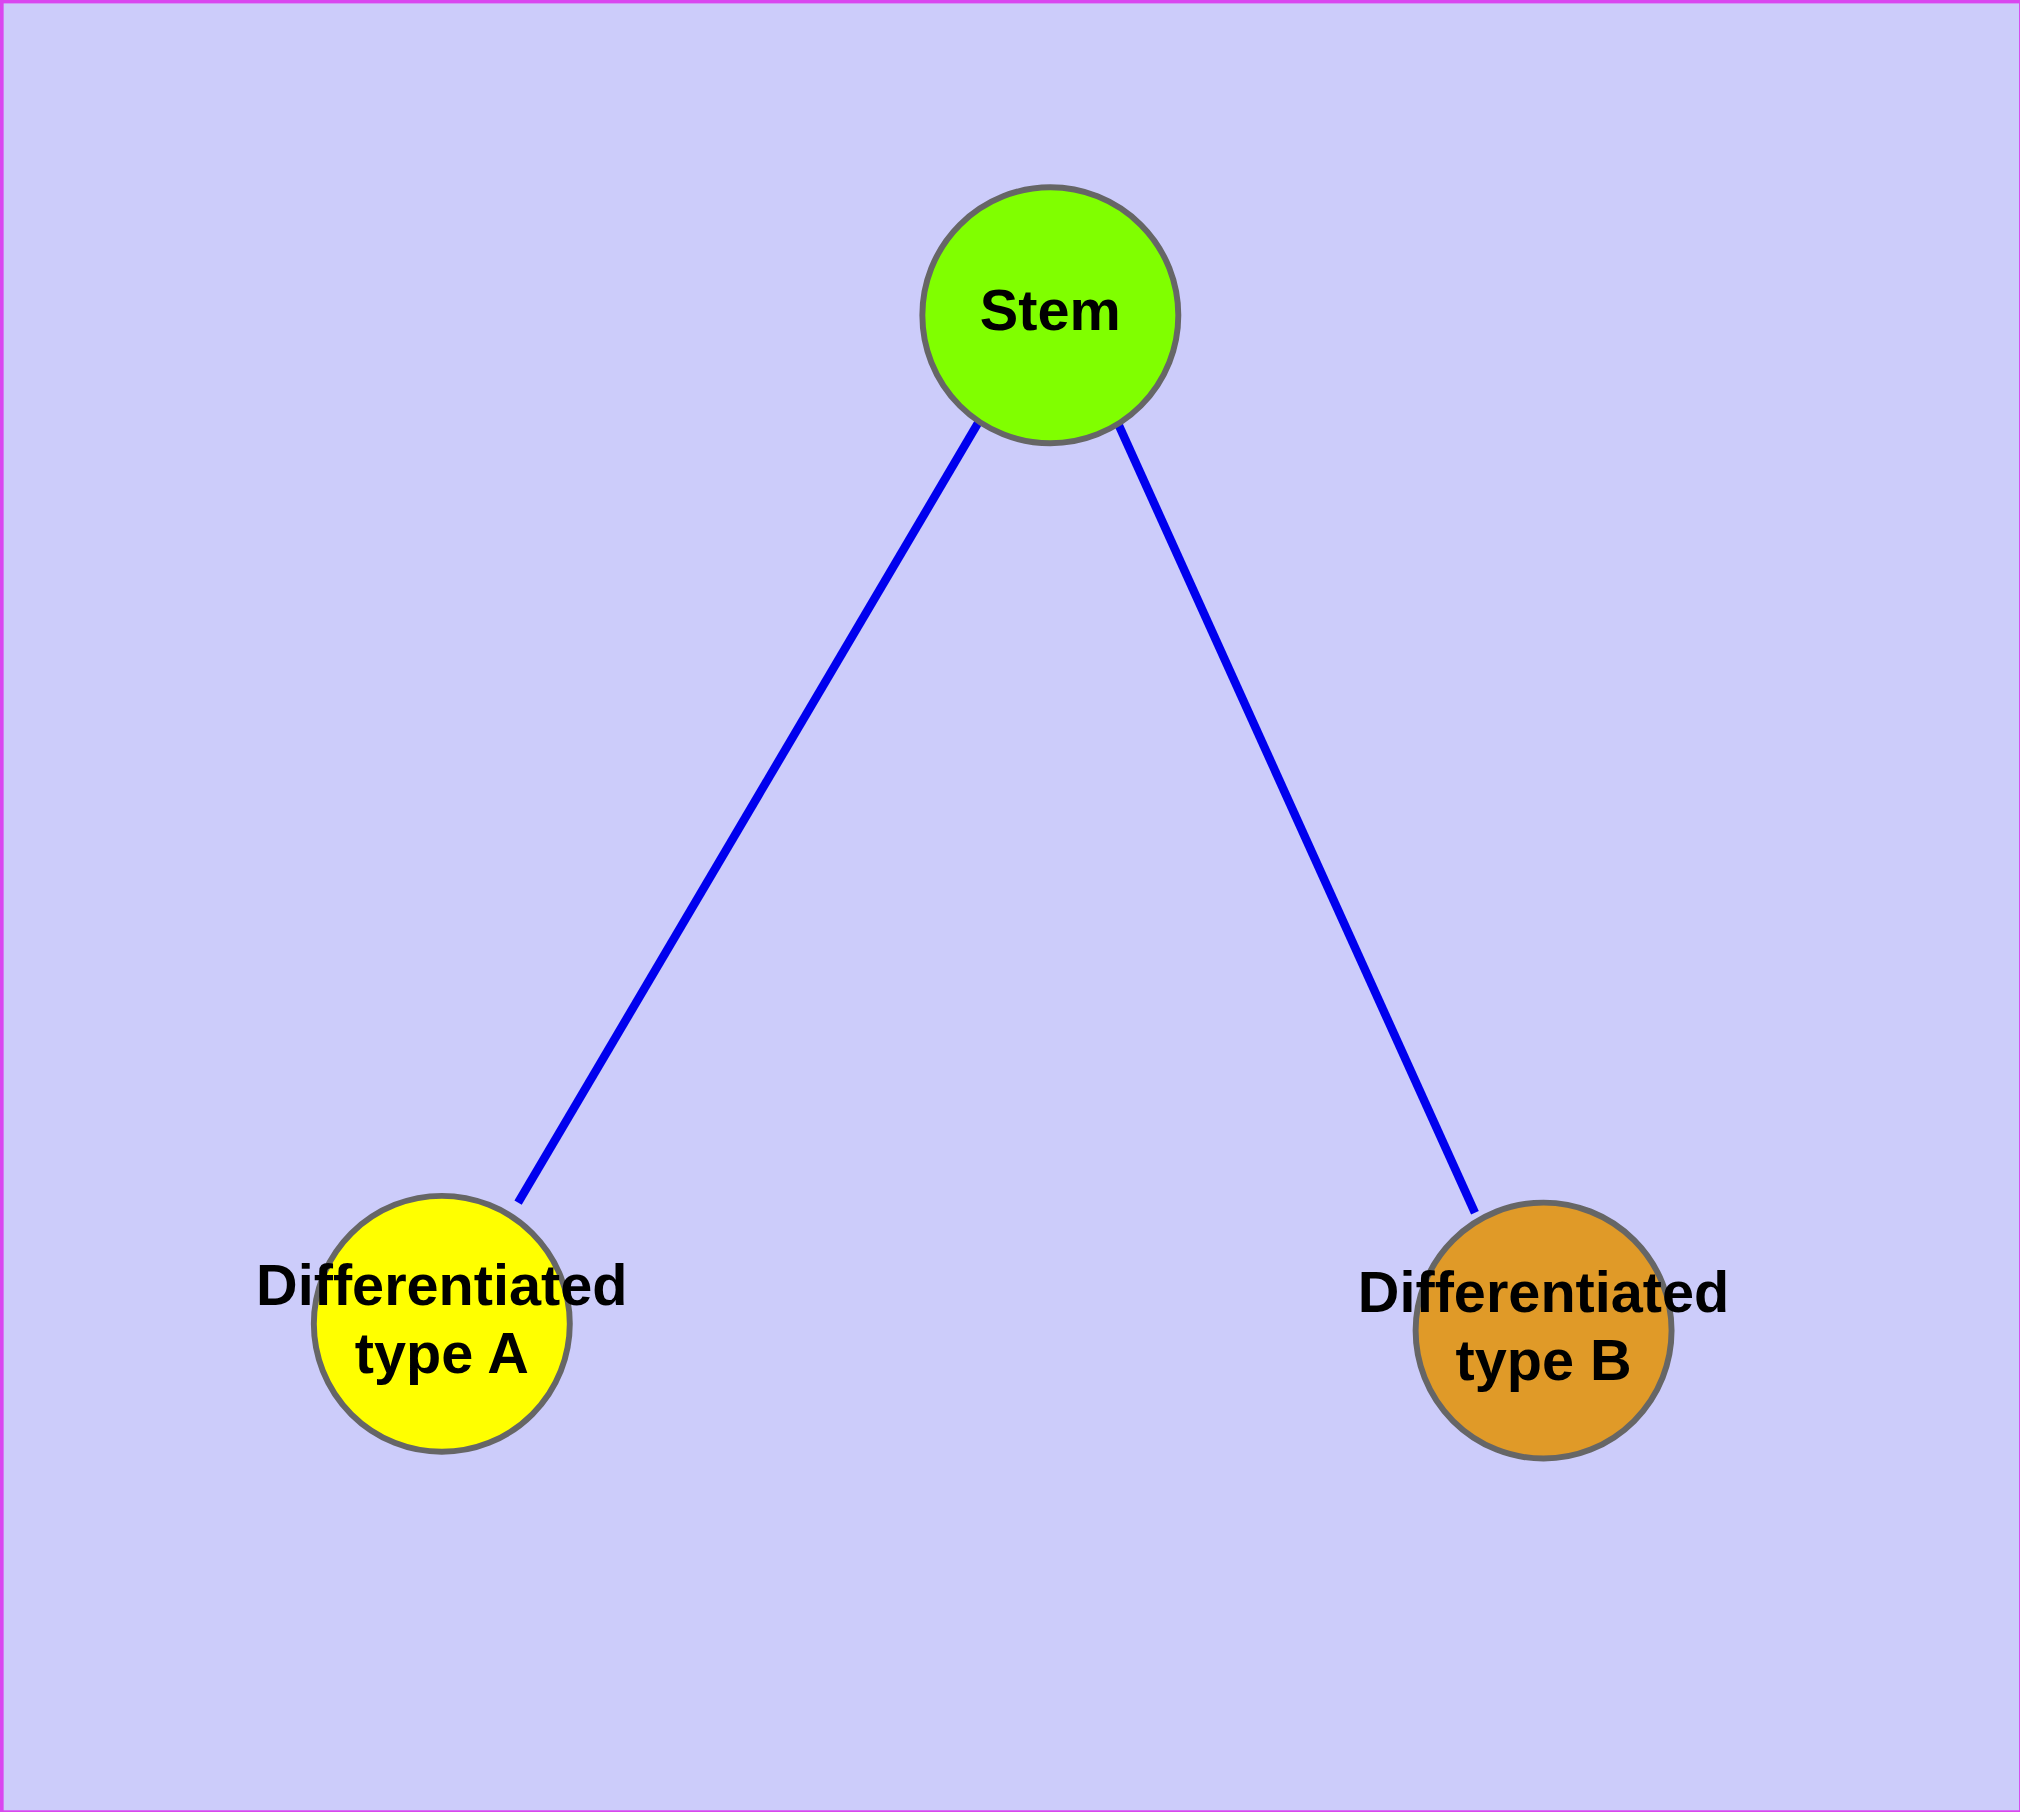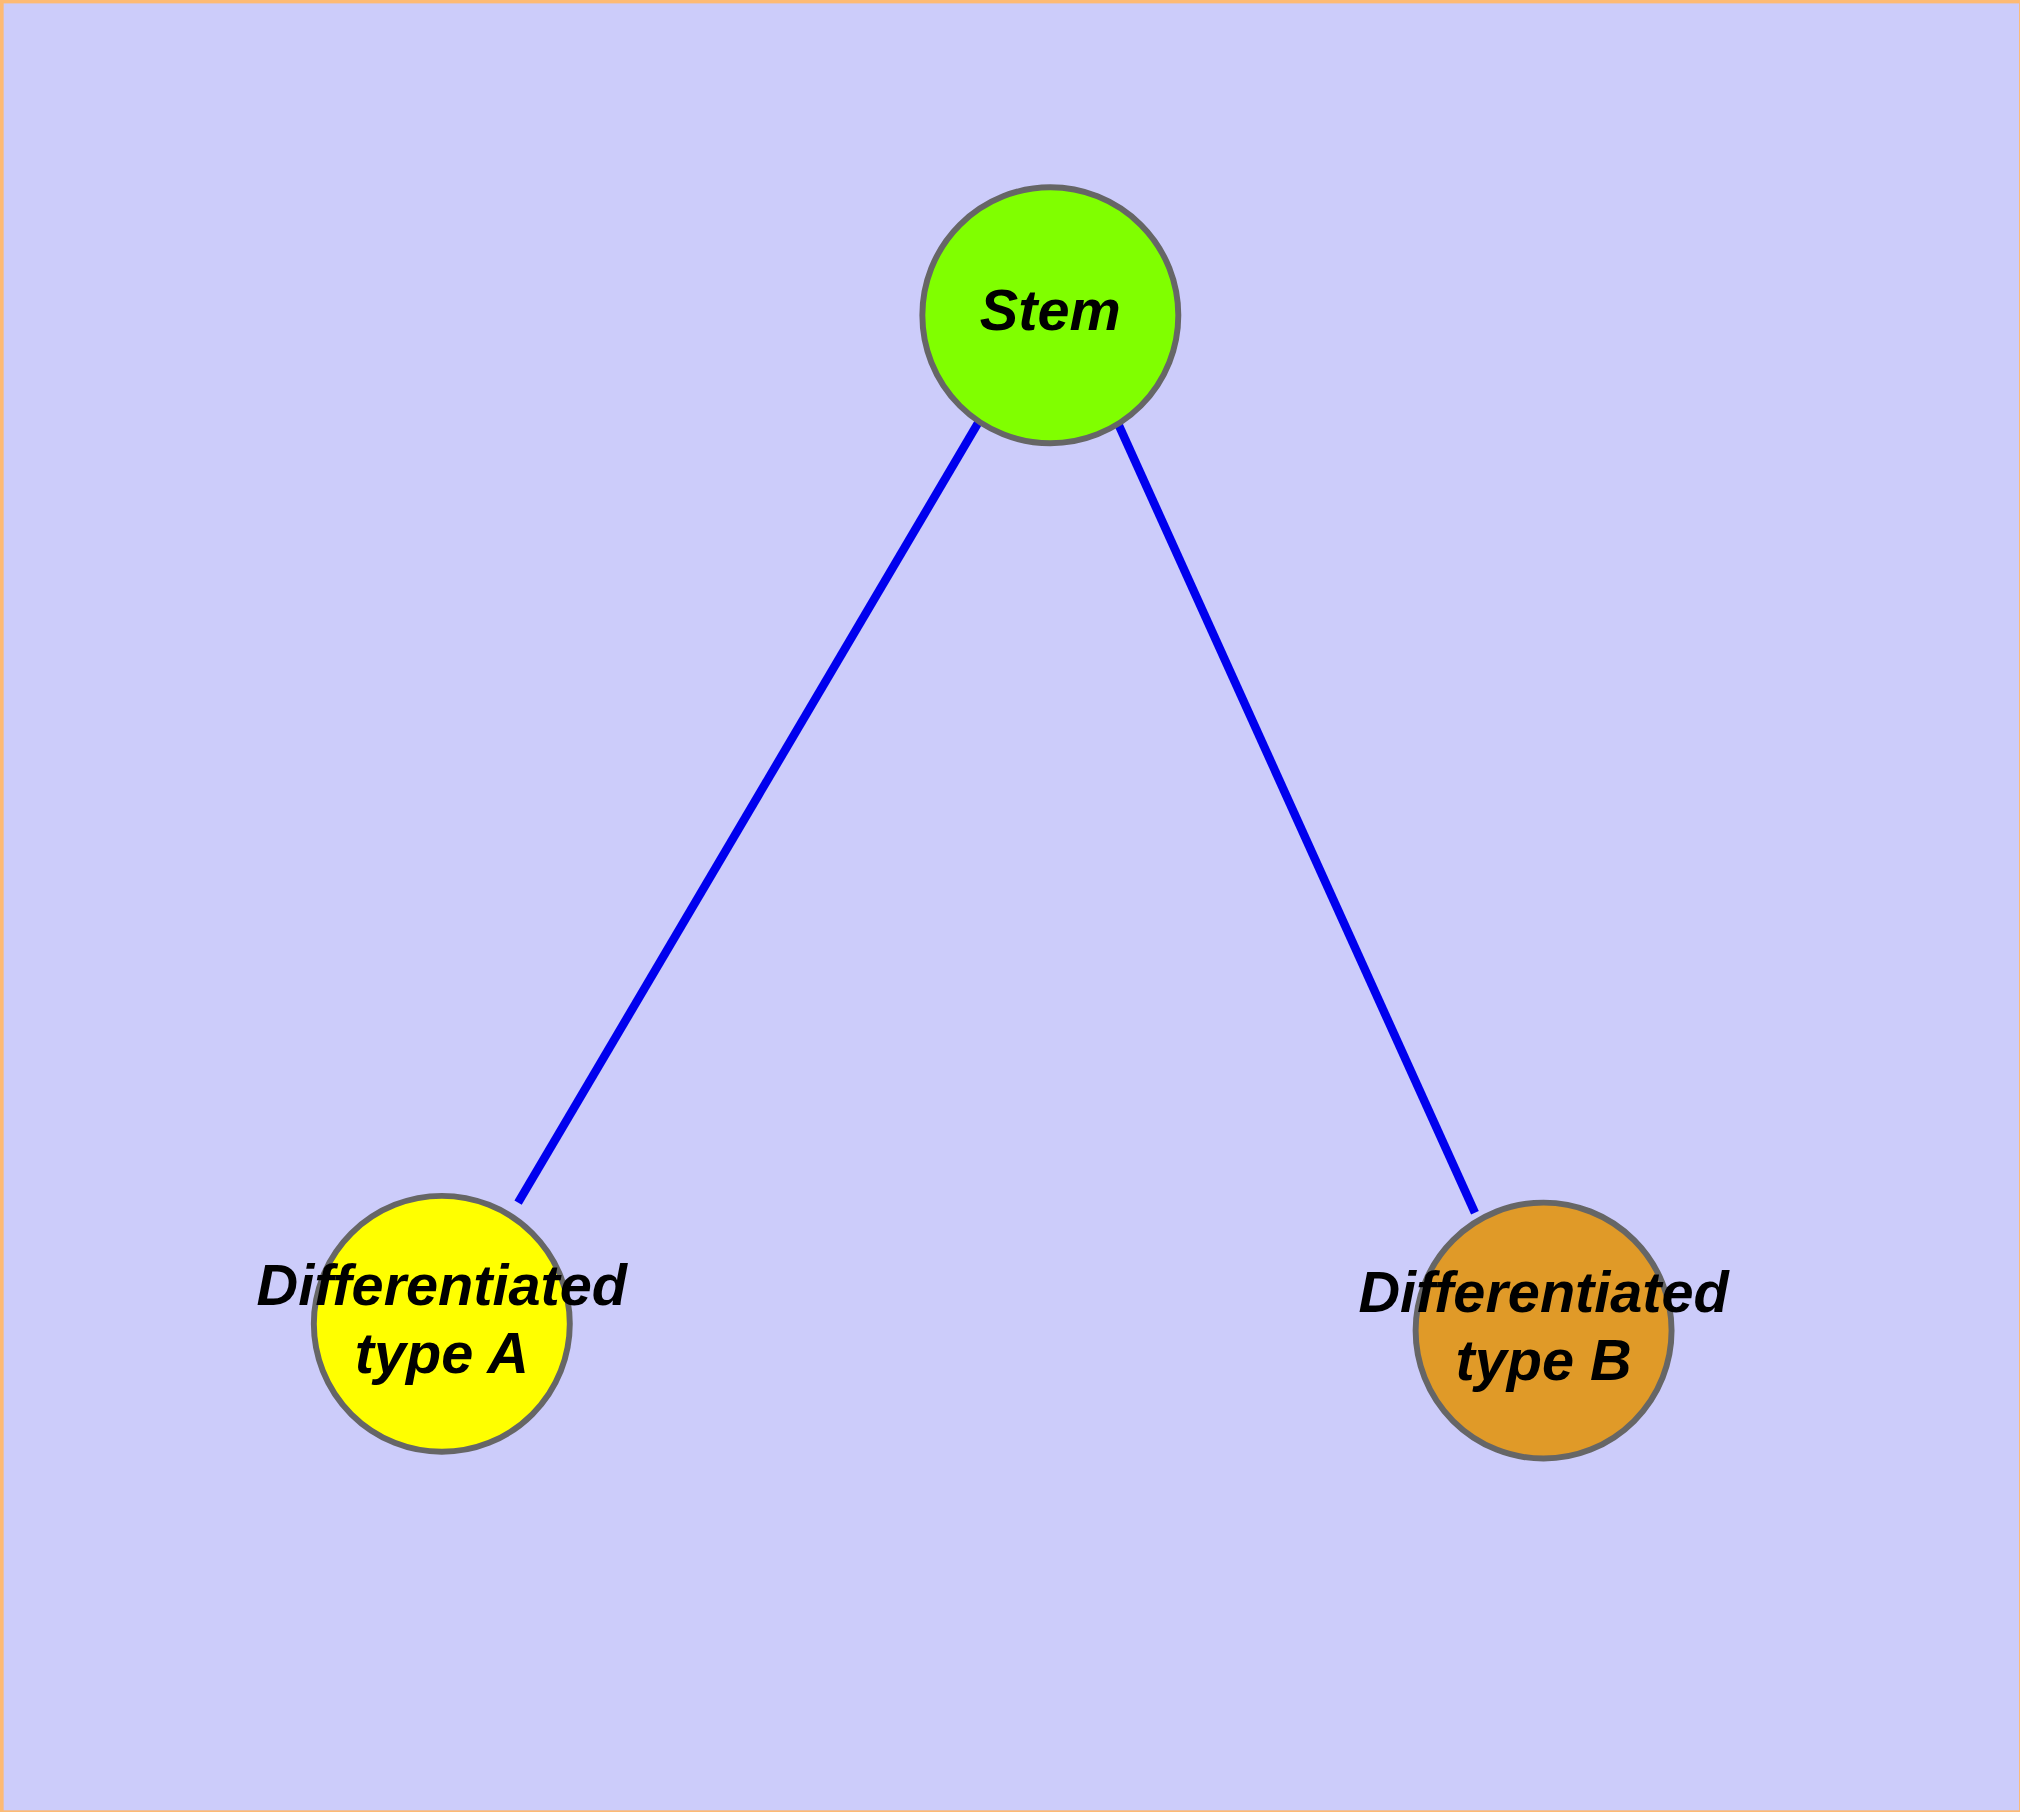--- a/index.html
+++ b/index.html
@@ -6,23 +6,22 @@
   html, body {
     margin: 0;
     padding: 0;
     background: #ffffff;
   }
   #graph-root {
     position: relative;
     width: 2021px;
     height: 1812px;
     overflow: hidden;
-    background: #fdba74;
+    background: #d946ef;
     font-family: "Liberation Sans", "DejaVu Sans", sans-serif;
-    font-style: italic;
   }
   #graph-canvas {
     position: absolute;
     top: 0;
     left: 0;
     width: 2021px;
     height: 1812px;
     display: block;
   }
   .node-circle {

